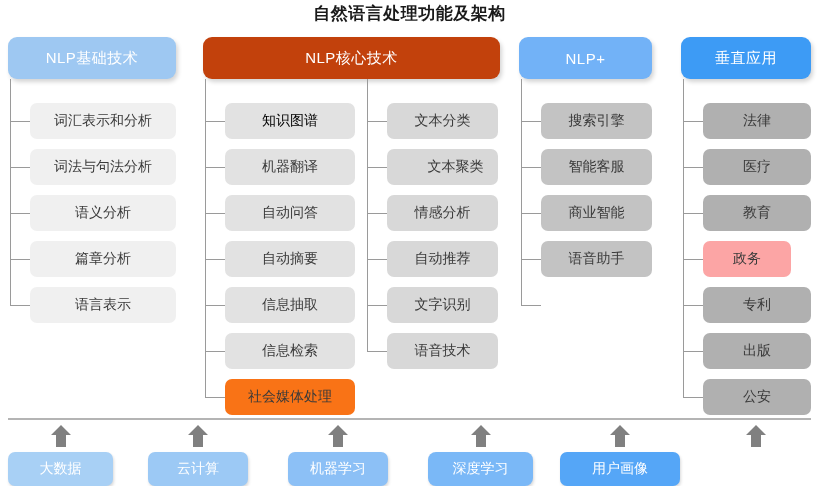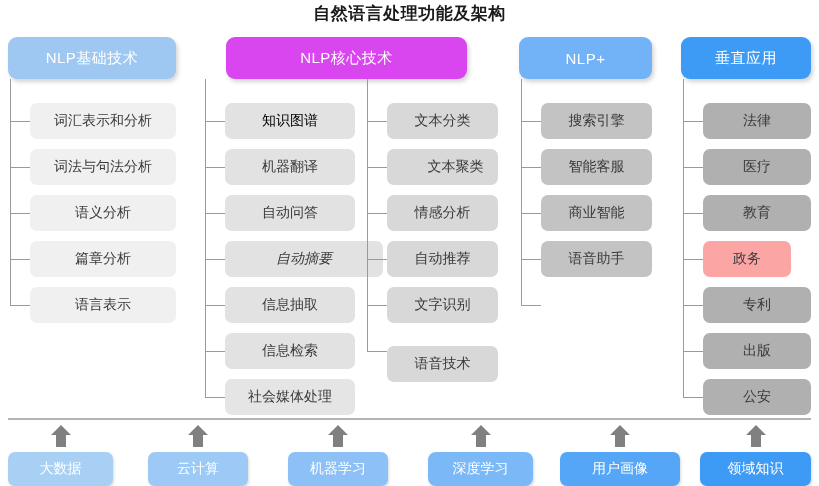--- a/index.html
+++ b/index.html
@@ -73,21 +73,21 @@
 <body>
 
 <div id="stage">
 
   <div class="title">自然语言处理功能及架构</div>
 
   <div class="hdr" id="hdr0" style="left: 8px; top: 37px; width: 168px; background: rgb(158, 200, 242);">
     <span>NLP基础技术</span>
   </div>
 
-  <div class="hdr" id="hdr1" style="left: 203px; top: 37px; width: 241px; background: #d946ef; margin-left: 23px;">
+  <div class="hdr" id="hdr1" style="left: 203px; top: 37px; width: 297px; background: #c2410c;">
     <span>NLP核心技术</span>
   </div>
 
   <div class="hdr" id="hdr3" style="left: 519px; top: 37px; width: 133px; background: rgb(114, 178, 247);">
     <span>NLP+</span>
   </div>
 
   <div class="hdr" id="hdr4" style="left: 681px; top: 37px; width: 130px; background: rgb(61, 155, 245);">
     <span>垂直应用</span>
   </div>
@@ -107,40 +107,40 @@
     <div class="tick" style="left: 10px; top: 305px; width: 20px; background: rgb(154, 154, 154);"></div>
     <div class="item" style="left: 30px; top: 287px; width: 146px; background: rgb(240, 240, 240); color: rgb(58, 58, 58);">语言表示</div>
     <div class="vline" style="left: 205px; top: 79px; height: 318px; background: rgb(154, 154, 154);"></div>
     <div class="tick" style="left: 205px; top: 121px; width: 20px; background: rgb(154, 154, 154);"></div>
     <div class="item" style="left: 225px; top: 103px; width: 130px; background: rgb(226, 226, 226); color: #000000;">知识图谱</div>
     <div class="tick" style="left: 205px; top: 167px; width: 20px; background: rgb(154, 154, 154);"></div>
     <div class="item" style="left: 225px; top: 149px; width: 130px; background: rgb(226, 226, 226); color: rgb(58, 58, 58);">机器翻译</div>
     <div class="tick" style="left: 205px; top: 213px; width: 20px; background: rgb(154, 154, 154);"></div>
     <div class="item" style="left: 225px; top: 195px; width: 130px; background: rgb(226, 226, 226); color: rgb(58, 58, 58);">自动问答</div>
     <div class="tick" style="left: 205px; top: 259px; width: 20px; background: rgb(154, 154, 154);"></div>
-    <div class="item" style="left: 225px; top: 241px; width: 158px; background: rgb(226, 226, 226); color: rgb(58, 58, 58); font-style: italic;">自动摘要</div>
+    <div class="item" style="left: 225px; top: 241px; width: 130px; background: rgb(226, 226, 226); color: rgb(58, 58, 58);">自动摘要</div>
     <div class="tick" style="left: 205px; top: 305px; width: 20px; background: rgb(154, 154, 154);"></div>
     <div class="item" style="left: 225px; top: 287px; width: 130px; background: rgb(226, 226, 226); color: rgb(58, 58, 58);">信息抽取</div>
     <div class="tick" style="left: 205px; top: 351px; width: 20px; background: rgb(154, 154, 154);"></div>
     <div class="item" style="left: 225px; top: 333px; width: 130px; background: rgb(226, 226, 226); color: rgb(58, 58, 58);">信息检索</div>
     <div class="tick" style="left: 205px; top: 397px; width: 20px; background: rgb(154, 154, 154);"></div>
-    <div class="item" style="left: 225px; top: 379px; width: 130px; background: #e5e5e5; color: rgb(58, 58, 58);">社会媒体处理</div>
+    <div class="item" style="left: 225px; top: 379px; width: 130px; background: #f97316; color: rgb(58, 58, 58);">社会媒体处理</div>
     <div class="vline" style="left: 367px; top: 79px; height: 272px; background: rgb(154, 154, 154);"></div>
     <div class="tick" style="left: 367px; top: 121px; width: 20px; background: rgb(154, 154, 154);"></div>
     <div class="item" style="left: 387px; top: 103px; width: 111px; background: rgb(216, 216, 216); color: rgb(58, 58, 58);">文本分类</div>
     <div class="tick" style="left: 367px; top: 167px; width: 20px; background: rgb(154, 154, 154);"></div>
     <div class="item" style="left: 387px; top: 149px; width: 111px; background: rgb(216, 216, 216); color: rgb(58, 58, 58); padding-left: 26px;">文本聚类</div>
     <div class="tick" style="left: 367px; top: 213px; width: 20px; background: rgb(154, 154, 154);"></div>
     <div class="item" style="left: 387px; top: 195px; width: 111px; background: rgb(216, 216, 216); color: rgb(58, 58, 58);">情感分析</div>
     <div class="tick" style="left: 367px; top: 259px; width: 20px; background: rgb(154, 154, 154);"></div>
     <div class="item" style="left: 387px; top: 241px; width: 111px; background: rgb(216, 216, 216); color: rgb(58, 58, 58);">自动推荐</div>
     <div class="tick" style="left: 367px; top: 305px; width: 20px; background: rgb(154, 154, 154);"></div>
     <div class="item" style="left: 387px; top: 287px; width: 111px; background: rgb(216, 216, 216); color: rgb(58, 58, 58);">文字识别</div>
     <div class="tick" style="left: 367px; top: 351px; width: 20px; background: rgb(154, 154, 154);"></div>
-    <div class="item" style="left: 387px; top: 346px; width: 111px; background: rgb(216, 216, 216); color: rgb(58, 58, 58);">语音技术</div>
+    <div class="item" style="left: 387px; top: 333px; width: 111px; background: rgb(216, 216, 216); color: rgb(58, 58, 58);">语音技术</div>
     <div class="vline" style="left: 521px; top: 79px; height: 226px; background: rgb(154, 154, 154);"></div>
     <div class="tick" style="left: 521px; top: 121px; width: 20px; background: rgb(154, 154, 154);"></div>
     <div class="item" style="left: 541px; top: 103px; width: 111px; background: rgb(195, 195, 195); color: rgb(58, 58, 58);">搜索引擎</div>
     <div class="tick" style="left: 521px; top: 167px; width: 20px; background: rgb(154, 154, 154);"></div>
     <div class="item" style="left: 541px; top: 149px; width: 111px; background: rgb(195, 195, 195); color: rgb(58, 58, 58);">智能客服</div>
     <div class="tick" style="left: 521px; top: 213px; width: 20px; background: rgb(154, 154, 154);"></div>
     <div class="item" style="left: 541px; top: 195px; width: 111px; background: rgb(195, 195, 195); color: rgb(58, 58, 58);">商业智能</div>
     <div class="tick" style="left: 521px; top: 259px; width: 20px; background: rgb(154, 154, 154);"></div>
     <div class="item" style="left: 541px; top: 241px; width: 111px; background: rgb(195, 195, 195); color: rgb(58, 58, 58);">语音助手</div>
     <div class="tick" style="left: 521px; top: 305px; width: 20px; background: rgb(154, 154, 154);"></div>
@@ -187,14 +187,13 @@
       <svg viewBox="0 0 22 24">
         <polygon points="11,1 21,11 16,11 16,23 6,23 6,11 1,11" fill="#808080"></polygon>
       </svg>
     </div>
     <div class="found" style="left: 560px; top: 452px; width: 120px; background: rgb(85, 166, 247);">用户画像</div>
     <div class="arrow" style="left: 744.5px; top: 424px;">
       <svg viewBox="0 0 22 24">
         <polygon points="11,1 21,11 16,11 16,23 6,23 6,11 1,11" fill="#808080"></polygon>
       </svg>
     </div>
-    <div class="found" style="left: 700px; top: 452px; width: 111px; background: rgb(61, 155, 245);">领域知识</div>
   </div>
 
 </body></html>

